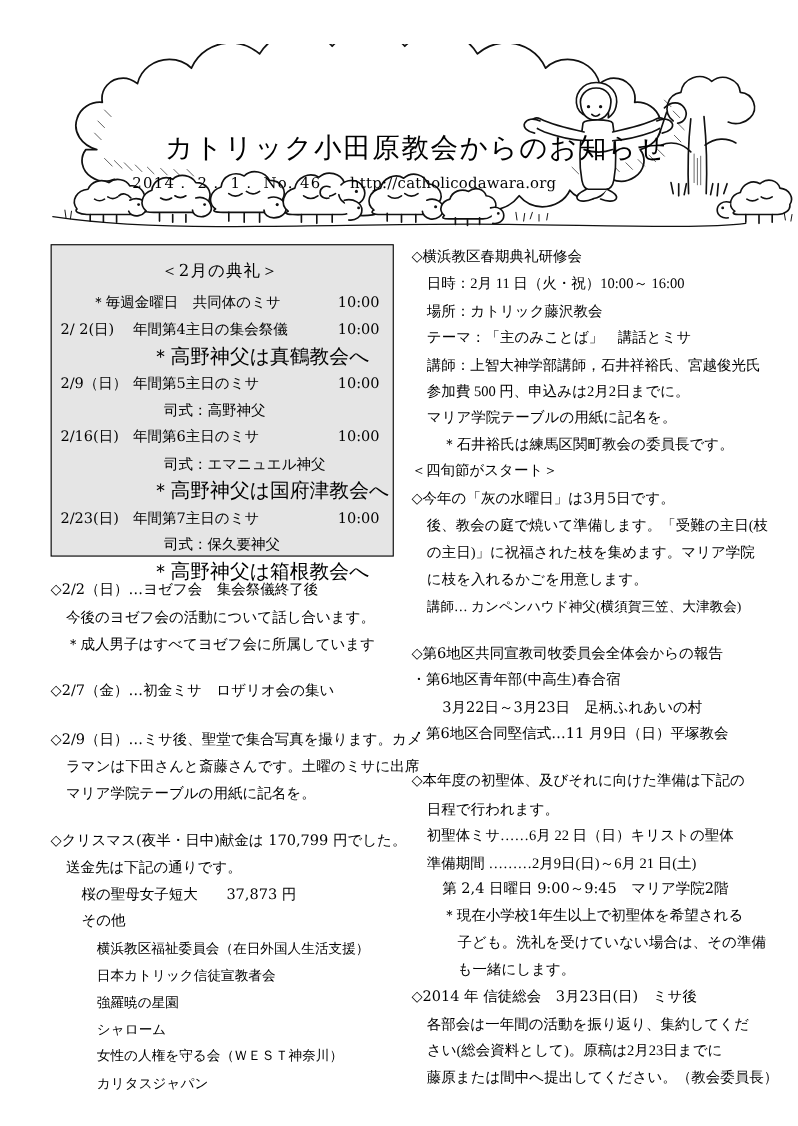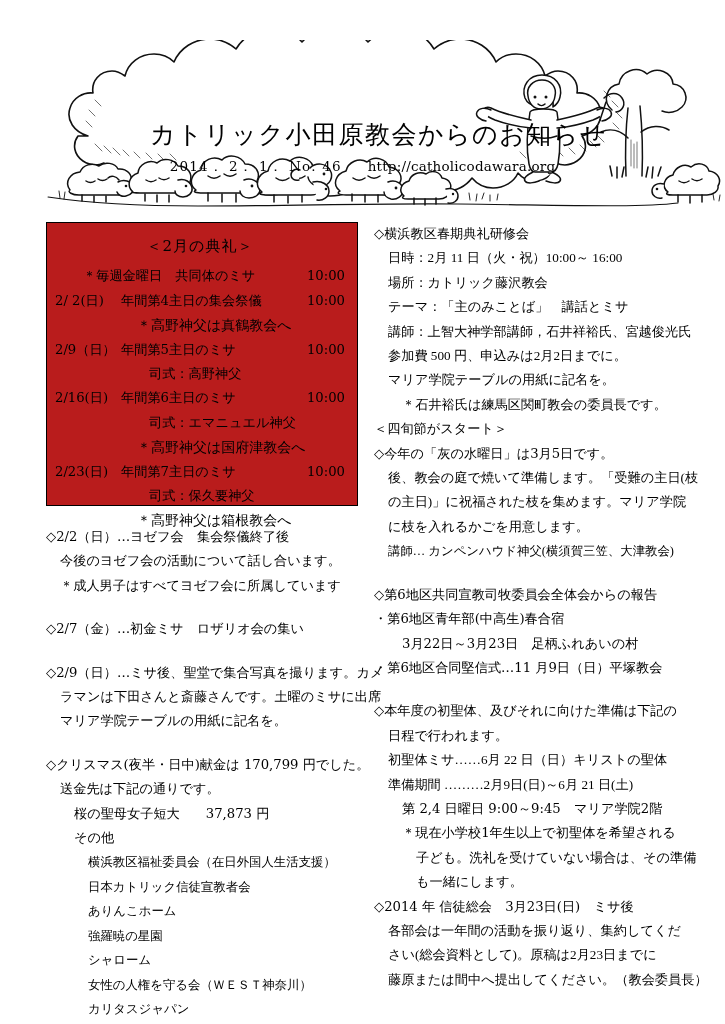--- a/index.html
+++ b/index.html
@@ -45,21 +45,21 @@
     text-align: center;
     font-family: "DejaVu Serif", "Liberation Serif", serif;
     font-size: 25px;
     letter-spacing: 1.5px;
     white-space: nowrap;
   }
   .header-sub {
     position: absolute;
     left: 0;
     top: 118px;
-    width: 725px;
+    width: 626px;
     text-align: center;
     font-size: 13.5px;
     white-space: nowrap;
   }
   .header-sub .issue { letter-spacing: 1.2px; }
   .header-sub .url { margin-left: 26px; letter-spacing: 0.2px; }
 
   
   .columns {
     position: absolute;
@@ -77,21 +77,21 @@
   .col-right { left: 374px; width: 330px; }
 
   
   .liturgy-box {
     border: 1.4px solid #000;
     box-sizing: border-box;
     width: 312px;
     height: 284px;
     padding: 8px 10px 0 6px;
     position: relative;
-    background: #b91c1c;
+    background: #e5e5e5;
   }
   .liturgy-title {
     text-align: center;
     font-size: 15px;
     letter-spacing: 1px;
     margin: 3px 0 6px 0;
   }
   .lit-row {
     position: relative;
     height: 24.4px;
@@ -118,21 +118,21 @@
   .lit-sub {
     position: absolute;
     left: 96px;
     top: 0;
     font-size: 13.2px;
   }
   .lit-star {
     position: absolute;
     left: 84px;
     top: 0;
-    font-size: 14px;
+    font-size: 18px;
   }
   .lit-weekly-star {
     position: absolute;
     left: 30px;
     top: 0;
     font-size: 13.2px;
   }
 
   
   .block { margin-top: 19px; }
@@ -405,21 +405,20 @@
 
       <div class="block">
         <div class="ln">◇クリスマス(夜半・日中)献金は 170,799 円でした。</div>
         <div class="ln i1">送金先は下記の通りです。</div>
         <div class="ln i2 donation-row">
           <span>桜の聖母女子短大</span><span class="amt">37,873 円</span>
         </div>
         <div class="ln i2">その他</div>
         <div class="ln i3 small">横浜教区福祉委員会（在日外国人生活支援）</div>
         <div class="ln i3 small">日本カトリック信徒宣教者会</div>
-        <div class="ln i3 small">ありんこホーム</div>
         <div class="ln i3 small">強羅暁の星園</div>
         <div class="ln i3 small">シャローム</div>
         <div class="ln i3 small">女性の人権を守る会（ＷＥＳＴ神奈川）</div>
         <div class="ln i3 small">カリタスジャパン</div>
       </div>
     </div>
 
     <div class="col col-right">
 
       <div>

